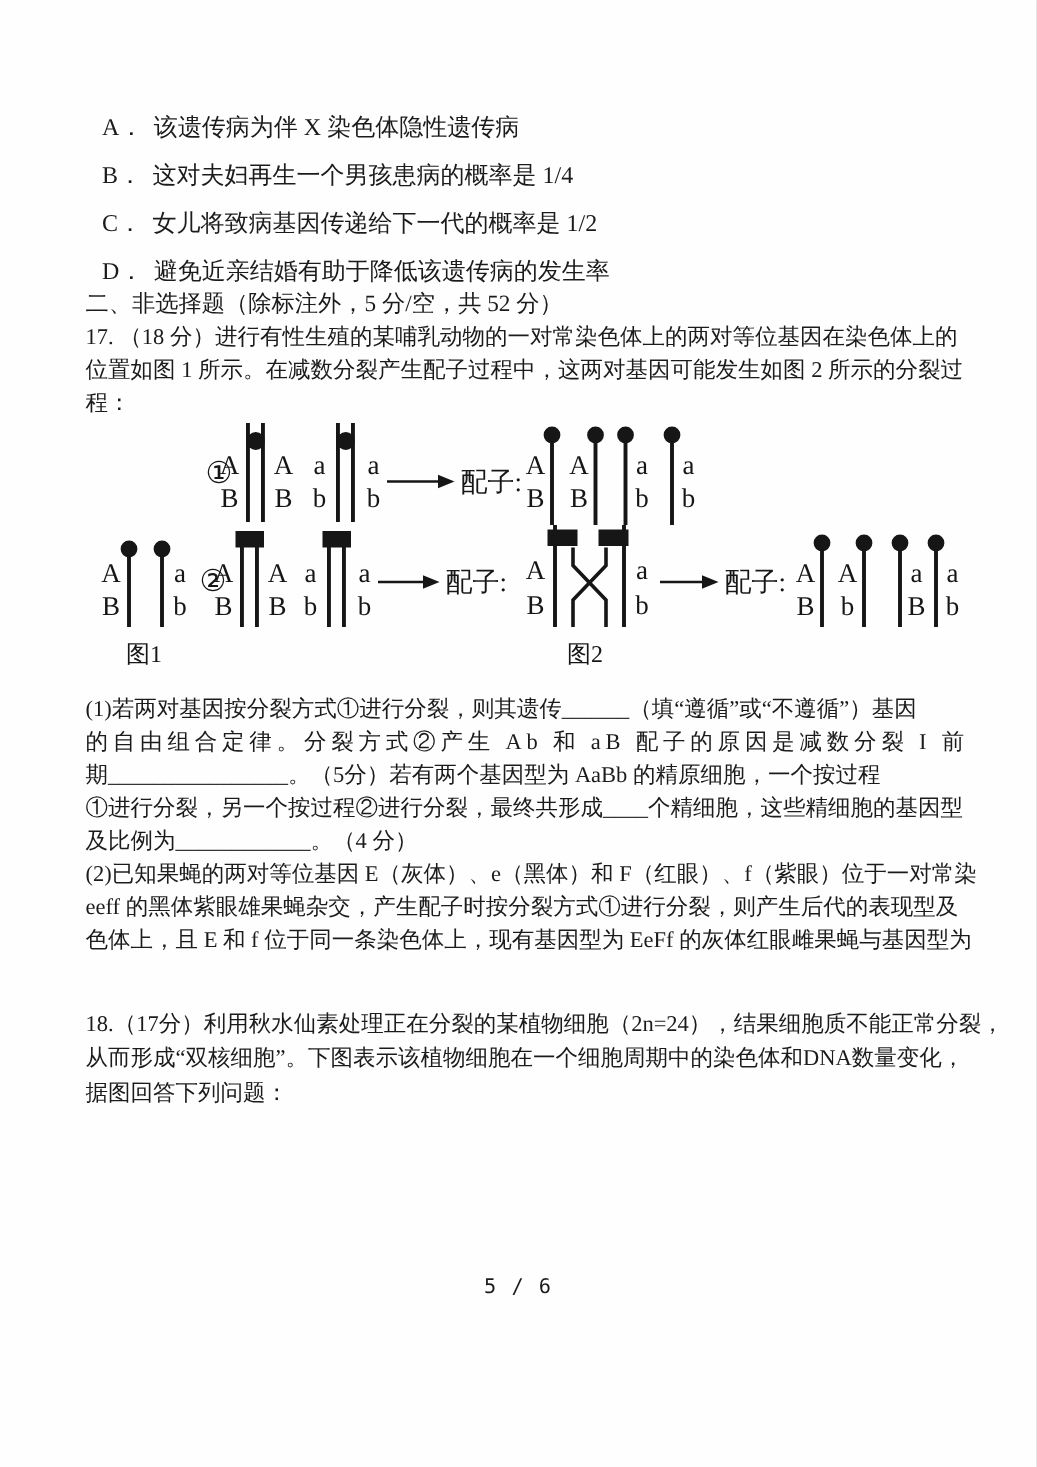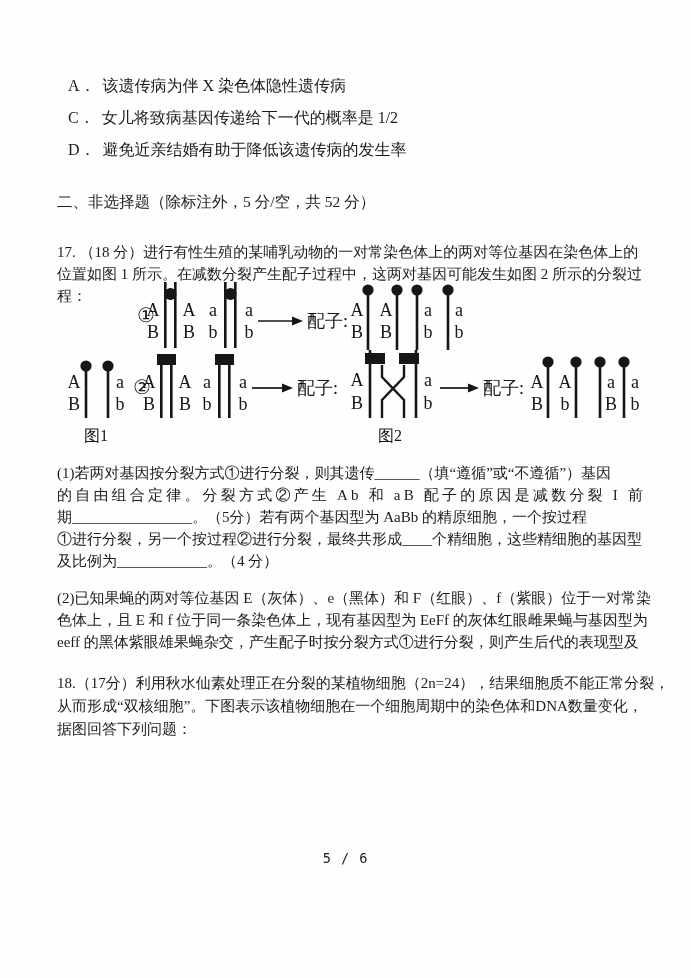--- a/index.html
+++ b/index.html
@@ -7,23 +7,23 @@
     position:relative;width:691px;height:978px;background:#fefefe;
     font-family:"Liberation Serif","DejaVu Serif",serif;color:#1b1b1b;
     margin:0 auto;overflow:hidden;box-shadow:0 0 4px rgba(0,0,0,.25);
   }
   .line{white-space:nowrap;}
   .options{position:absolute;left:68px;top:70px;font-size:16px;}
   .opt{height:32px;line-height:32px;white-space:nowrap;}
   .opt .label{margin-right:7px;}
   .section-header{position:absolute;left:57px;top:192px;font-size:15.5px;white-space:nowrap;}
   .para{position:absolute;left:57px;font-size:15px;}
-  .q17-stem{top:214px;line-height:22px;margin-top:27px;}
+  .q17-stem{top:214px;line-height:22px;}
   .sub1{top:462px;line-height:22px;}
-  .sub2{top:572px;line-height:22px;margin-top:15px;}
+  .sub2{top:572px;line-height:22px;}
   .q18-stem{top:672px;line-height:23px;}
   .spread{letter-spacing:3.2px;}
   .diagram-wrap{position:absolute;left:60px;top:276px;width:640px;height:172px;}
   .page-number{
     position:absolute;left:0;right:0;top:850px;text-align:center;
     font-size:13.5px;font-family:"DejaVu Sans Mono","Liberation Mono",monospace;letter-spacing:1px;
   }
   svg{display:block;}
   svg text{font-family:"Liberation Serif","DejaVu Serif",serif;fill:#161616;}
   .allele{font-size:18px;}
@@ -36,20 +36,21 @@
   .arrow-head{fill:#161616;}
   .chromatid{stroke:#161616;stroke-width:2.4;fill:none;}
 </style>
 </head>
 <body>
 
 <div class="page">
 
   <div class="options">
     <div class="opt"><span class="label">A．</span><span>该遗传病为伴 X 染色体隐性遗传病</span></div>
+    <div class="opt"><span class="label">B．</span><span>这对夫妇再生一个男孩患病的概率是 1/4</span></div>
     <div class="opt"><span class="label">C．</span><span>女儿将致病基因传递给下一代的概率是 1/2</span></div>
     <div class="opt"><span class="label">D．</span><span>避免近亲结婚有助于降低该遗传病的发生率</span></div>
   </div>
 
   <div class="section-header">二、非选择题（除标注外，5 分/空，共 52 分）</div>
 
   <div class="para q17-stem">
     <div class="line">17. （18 分）进行有性生殖的某哺乳动物的一对常染色体上的两对等位基因在染色体上的</div>
     <div class="line">位置如图 1 所示。在减数分裂产生配子过程中，这两对基因可能发生如图 2 所示的分裂过</div>
     <div class="line">程：</div>
@@ -214,22 +215,22 @@
   <div class="para sub1">
     <div class="line">(1)若两对基因按分裂方式①进行分裂，则其遗传______（填“遵循”或“不遵循”）基因</div>
     <div class="line spread">的自由组合定律。分裂方式②产生 Ab 和 aB 配子的原因是减数分裂 I 前</div>
     <div class="line">期________________。（5分）若有两个基因型为 AaBb 的精原细胞，一个按过程</div>
     <div class="line">①进行分裂，另一个按过程②进行分裂，最终共形成____个精细胞，这些精细胞的基因型</div>
     <div class="line">及比例为____________。（4 分）</div>
   </div>
 
   <div class="para sub2">
     <div class="line">(2)已知果蝇的两对等位基因 E（灰体）、e（黑体）和 F（红眼）、f（紫眼）位于一对常染</div>
+    <div class="line">eeff 的黑体紫眼雄果蝇杂交，产生配子时按分裂方式①进行分裂，则产生后代的表现型及</div>
     <div class="line">色体上，且 E 和 f 位于同一条染色体上，现有基因型为 EeFf 的灰体红眼雌果蝇与基因型为</div>
-    <div class="line">eeff 的黑体紫眼雄果蝇杂交，产生配子时按分裂方式①进行分裂，则产生后代的表现型及</div>
   </div>
 
   <div class="para q18-stem">
     <div class="line">18.（17分）利用秋水仙素处理正在分裂的某植物细胞（2n=24），结果细胞质不能正常分裂，</div>
     <div class="line">从而形成“双核细胞”。下图表示该植物细胞在一个细胞周期中的染色体和DNA数量变化，</div>
     <div class="line">据图回答下列问题：</div>
   </div>
 
   <div class="page-number">5 / 6</div>
 

